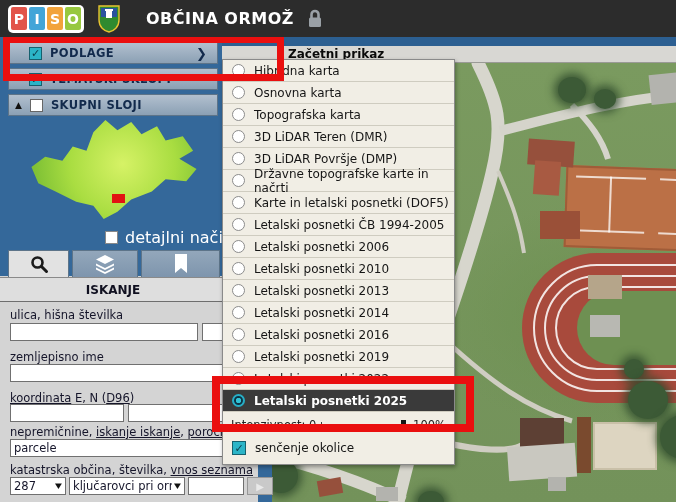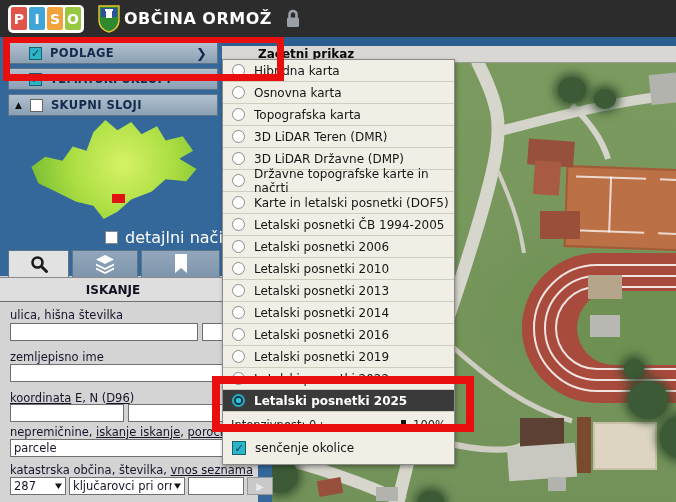--- a/index.html
+++ b/index.html
@@ -7,21 +7,21 @@
   body { font-family:"DejaVu Sans","Liberation Sans",sans-serif; overflow:hidden; }
   #app { position:relative; width:676px; height:502px; background:#34689a; overflow:hidden; }
 
   
   .header { position:absolute; left:0; top:0; width:676px; height:37px; background:#2c2c2c;
             display:flex; align-items:center; padding-left:8px; z-index:60; }
   .logo-box { background:#fff; border-radius:5px; padding:2px 3px; display:flex; gap:2px; height:28px; align-items:center; }
   .logo-tile { width:16px; height:23px; border-radius:2px; color:#fff; font-weight:bold; font-size:14px;
                display:flex; align-items:center; justify-content:center; }
   .crest { margin-left:14px; display:flex; }
-  .org-title { margin-left:4px; color:#fff; font-weight:bold; font-size:16px; letter-spacing:0.5px; }
+  .org-title { margin-left:26px; color:#fff; font-weight:bold; font-size:16px; letter-spacing:0.5px; }
   .lock { margin-left:12px; display:flex; }
 
   
   .accordion-bar { position:absolute; left:8px; width:210px; height:22px;
                    background:linear-gradient(#b2c0cf,#8ba0b4); border:1px solid #5d7489;
                    display:flex; align-items:center; z-index:20; }
   .acc-label { font-size:11.5px; font-weight:bold; color:#122a4c; letter-spacing:0.4px; }
   .chk { width:13px; height:13px; border:1px solid #15606e; background:#2bb4c7; margin:0 8px 0 20px;
          display:flex; align-items:center; justify-content:center; font-size:11px; font-weight:bold; color:#0b3a4a; }
   .chk.white { background:#fff; border:1px solid #666; }
@@ -60,21 +60,21 @@
              padding:0 3px; overflow:hidden; white-space:nowrap; }
   .fselect .val { flex:1; overflow:hidden; text-overflow:clip; white-space:nowrap; font-size:11.5px; }
   .fselect .car { font-size:9px; color:#111; transform:scaleY(0.8); margin-left:2px; }
   .go-btn { position:absolute; left:247px; top:201px; width:26px; height:18px; background:#c9c9c9; border:1px solid #979797;
             color:#e9e9e9; font-size:10px; display:flex; align-items:center; justify-content:center; }
 
   
   .top-band { position:absolute; left:222px; top:37px; width:454px; height:26px; z-index:15; }
   .band-blue { height:9px; background:#2c5f91; }
   .band-gray { height:17px; background:#d8d7d3; border-bottom:1px solid #9a9a96; display:flex; align-items:center;
-               padding-left:36px; font-weight:bold; font-size:12px; color:#0a0a0a; }
+               padding-left:66px; font-weight:bold; font-size:12px; color:#0a0a0a; }
   .aerial { position:absolute; left:272px; top:63px; width:404px; height:439px; overflow:hidden; z-index:10;
             background:
               radial-gradient(ellipse 220px 160px at 78% 58%, #6e9152 0%, rgba(110,145,82,0) 70%),
               radial-gradient(ellipse 200px 150px at 15% 25%, #85a566 0%, rgba(133,165,102,0) 65%),
               linear-gradient(#7a9a5f,#73925a); }
   .aerial * { position:absolute; }
   .roadsvg { left:0; top:0; }
   .tree { border-radius:50%; background:#3c5a36; box-shadow:0 0 8px 4px rgba(46,74,44,0.8); }
   .courts { left:293px; top:105px; width:170px; height:82px; background:#bb7046; border:2px solid #a05c38; transform:rotate(2deg); }
   .court-line { background:rgba(255,255,255,0.75); }
@@ -289,21 +289,21 @@
         <div class="bm-item">
           <span class="radio"></span>
           <span>Topografska karta</span>
         </div>
         <div class="bm-item">
           <span class="radio"></span>
           <span>3D LiDAR Teren (DMR)</span>
         </div>
         <div class="bm-item">
           <span class="radio"></span>
-          <span>3D LiDAR Državne (DMP)</span>
+          <span>3D LiDAR Površje (DMP)</span>
         </div>
         <div class="bm-item">
           <span class="radio"></span>
           <span>Državne topografske karte in načrti</span>
         </div>
         <div class="bm-item">
           <span class="radio"></span>
           <span>Karte in letalski posnetki (DOF5)</span>
         </div>
         <div class="bm-item">

